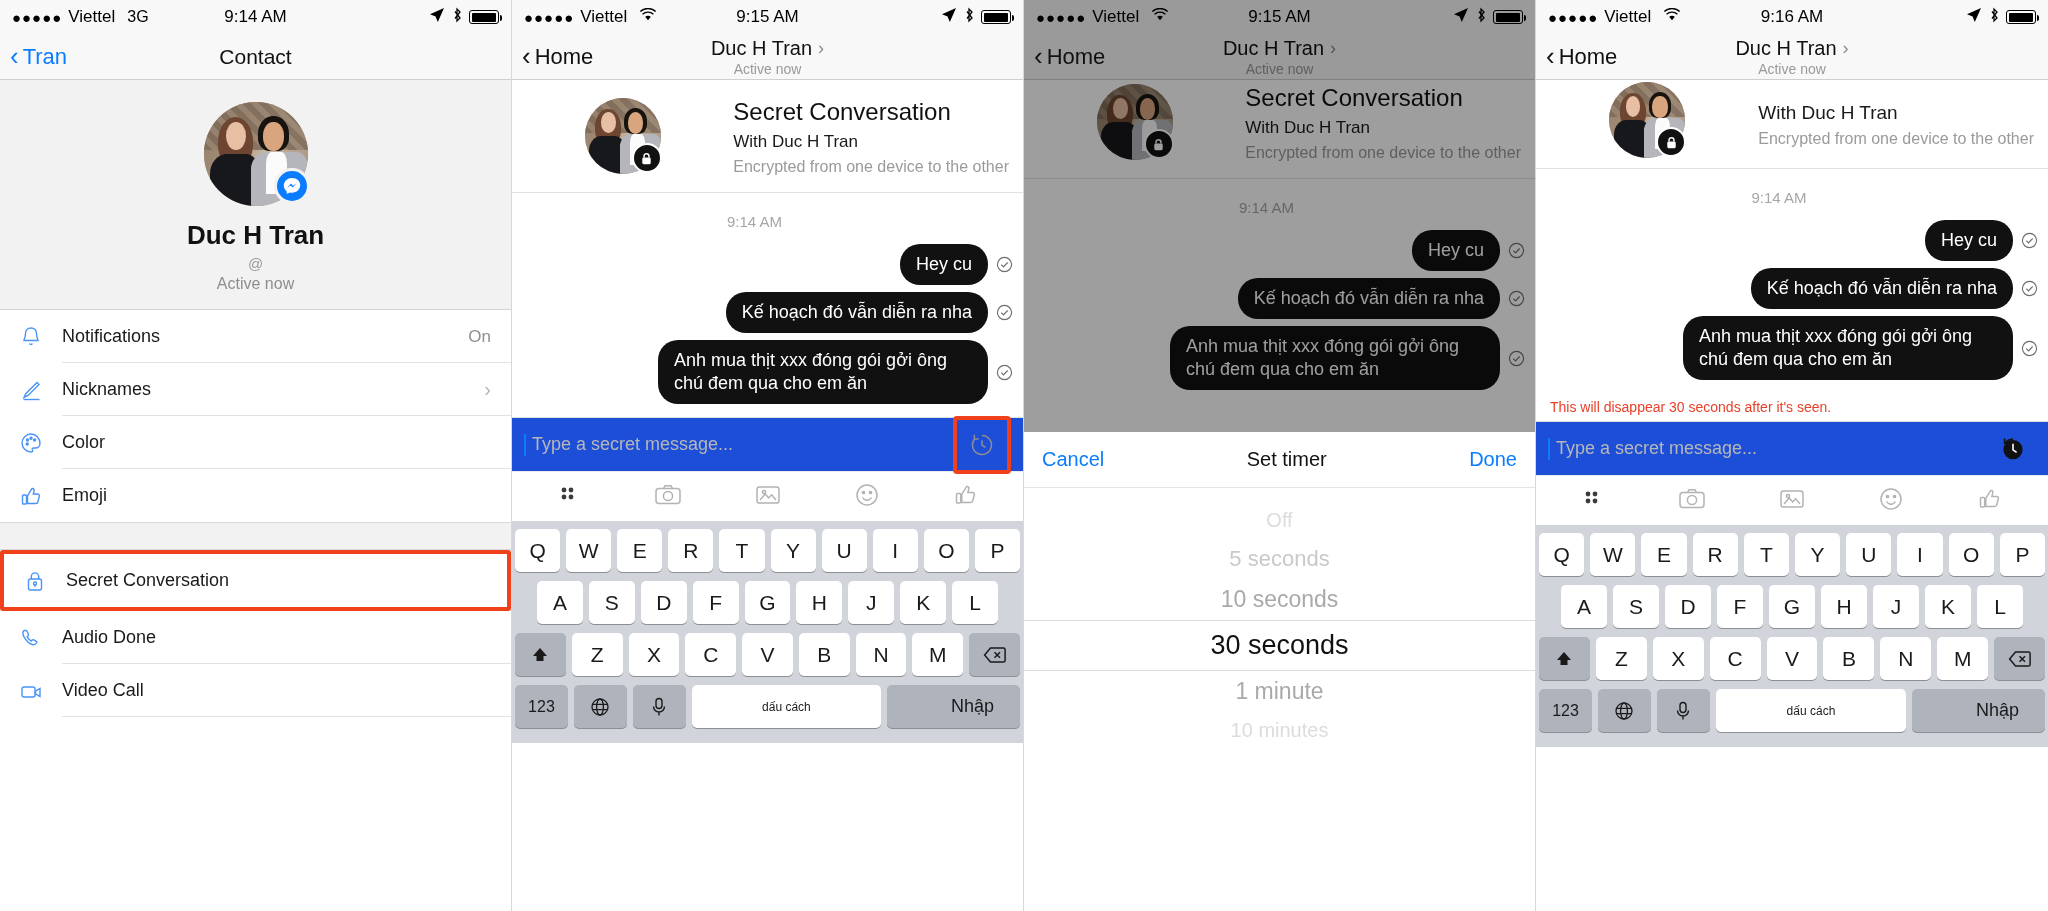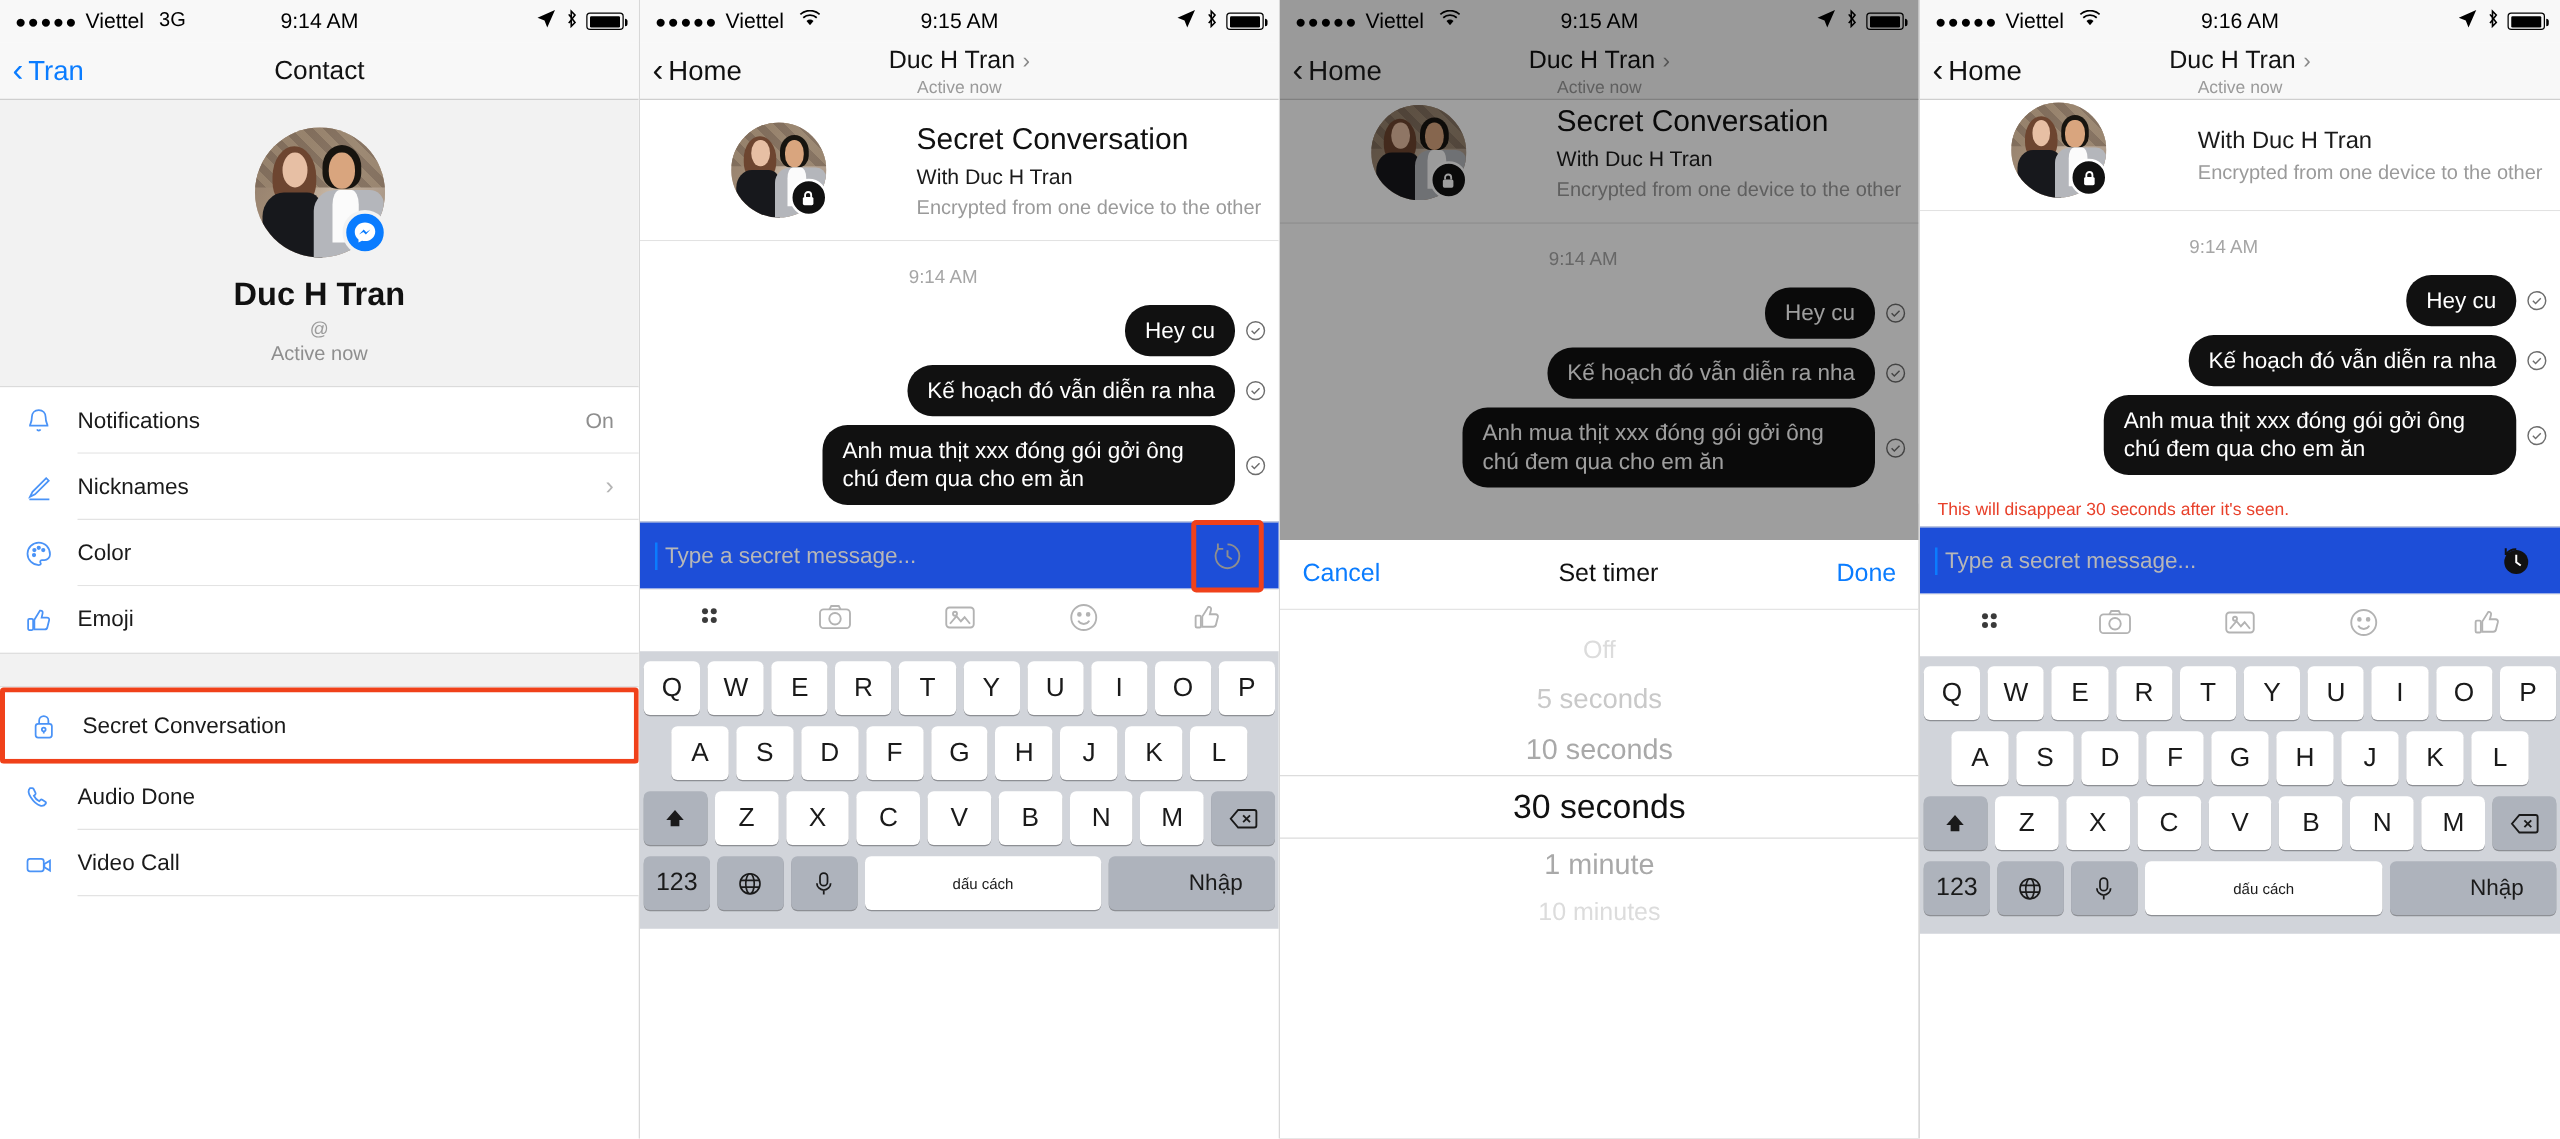--- a/index.html
+++ b/index.html
@@ -130,21 +130,21 @@
 
   
   .kb { background:#d1d4da; padding:8px 3px 6px; }
   .kbrow { display:flex; justify-content:center; gap:6px; margin-bottom:9px; }
   .key { background:#fff; border-radius:5px; height:43px; min-width:42px; flex:1;
          display:flex; align-items:center; justify-content:center;
          font-size:21px; color:#1a1a1a; box-shadow:0 1px 0 #8d8f94; }
   .key.dark { background:#aeb3bc; }
   .key.wide { flex:2.6; font-size:18px;padding-left:38px; }
   .key.space { flex:5.2; font-size:12px; }
-  .key.fn { flex:1.45; font-size:20px; }
+  .key.fn { flex:1.45; font-size:16px; }
   .kbrow.r2 { padding:0 22px; }
   .kbrow.r3 { padding:0 0px; }
 
   
   .dim { position:absolute; inset:0; background:rgba(0,0,0,.38); }
   .picker { position:absolute; left:0; right:0; bottom:0; background:#fff;
             height:479px; }
   .pk-head { height:56px; display:flex; align-items:center;
              justify-content:space-between; padding:0 18px;
              border-bottom:1px solid #e4e4e4; }

